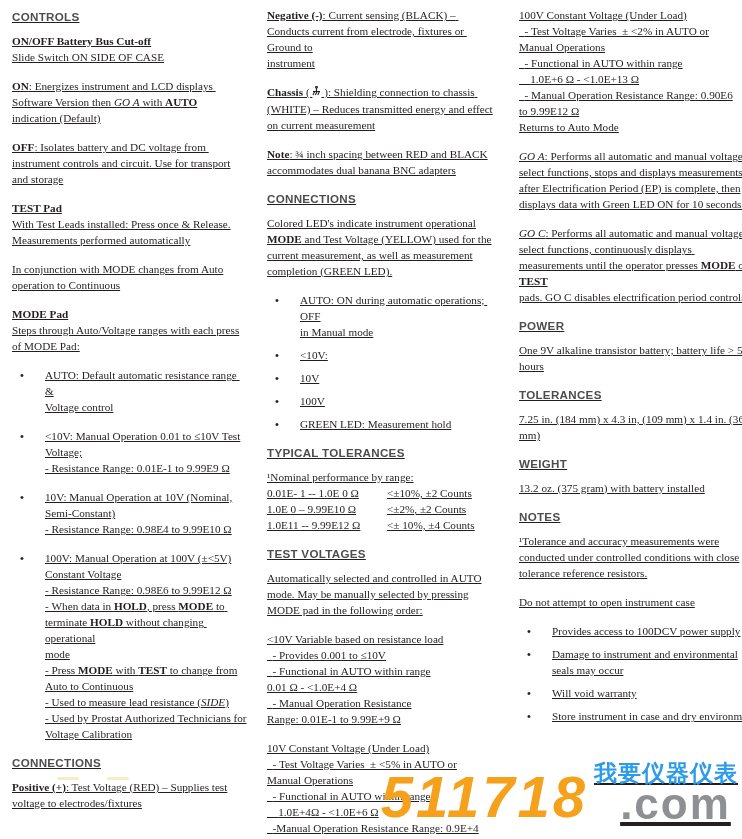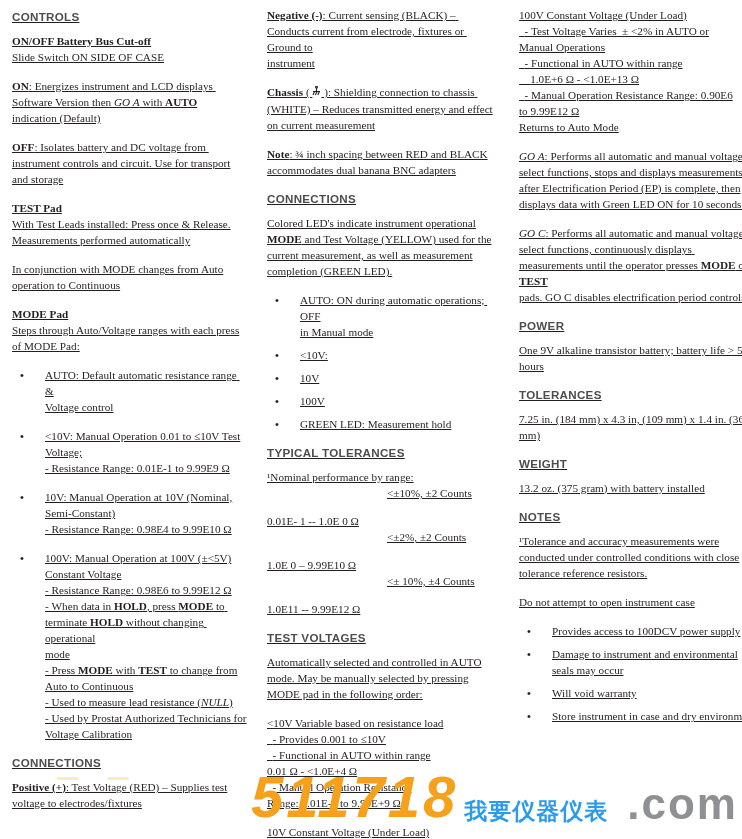--- a/index.html
+++ b/index.html
@@ -27,33 +27,33 @@
   .b{font-weight:bold;}
   .i{font-style:italic;}
   ul{list-style:none;margin:0 0 13px 0;padding:0;}
   li{position:relative;padding-left:33px;white-space:pre-wrap;margin-top:7px;}
   ul.loose li{margin-bottom:13px;}
   ul.loose li:last-child{margin-bottom:0;}
   ul.tight li{margin-bottom:0;}
   li::before{content:"\2022";position:absolute;left:8px;top:0;font-weight:bold;}
   .tol-table{margin:0 0 13px 0;}
   .tol-row{display:flex;}
-  .tol-range{width:120px;flex:0 0 auto;margin-top:28px;}
+  .tol-range{width:120px;flex:0 0 auto;}
   .inline-icon{display:inline-block;vertical-align:-1px;}
   .watermark{
     position:absolute;right:4px;bottom:16px;
     display:flex;align-items:flex-end;
     font-family:"Liberation Sans", sans-serif;
     -webkit-user-select:none;user-select:none;
   }
   .wm-number{
     font-size:58px;font-weight:bold;font-style:italic;
     line-height:52px;letter-spacing:3px;
   }
-  .wm-right{display:flex;flex-direction:row;align-items:flex-end;margin-left:6px;}
+  .wm-right{display:flex;flex-direction:column;align-items:center;margin-left:6px;text-decoration:underline;}
   .wm-tagline{font-size:23px;font-weight:bold;line-height:24px;letter-spacing:1px;}
   .wm-tld{font-size:44px;font-weight:bold;line-height:38px;letter-spacing:2px;margin-left:19px;}
   .artifact{position:absolute;height:3px;border-radius:2px;opacity:.7;}
 </style>
 </head>
 <body>
 
 <div class="columns" id="columns">
     <div class="col">
       <h2>CONTROLS</h2>
@@ -80,21 +80,21 @@
         <li><span>10V: Manual Operation at 10V (Nominal,
 Semi-Constant)
 - Resistance Range: 0.98E4 to 9.99E10 Ω</span></li>
         <li><span>100V: Manual Operation at 100V (±&lt;5V)
 Constant Voltage
 - Resistance Range: 0.98E6 to 9.99E12 Ω
 - When data in </span><span class="b">HOLD</span><span>, press </span><span class="b">MODE</span><span> to terminate </span><span class="b">HOLD</span><span> without changing operational
 mode
 - Press </span><span class="b">MODE</span><span> with </span><span class="b">TEST</span><span> to change from
 Auto to Continuous
-- Used to measure lead resistance (</span><span class="i">NULL</span><span>)
+- Used to measure lead resistance (</span><span class="i">SIDE</span><span>)
 - Used by Prostat Authorized Technicians for
 Voltage Calibration</span></li>
       </ul>
       <h2>CONNECTIONS</h2>
       <p><span class="b">Positive (+)</span><span>: Test Voltage (RED) – Supplies test
 voltage to electrodes/fixtures</span></p>
     </div>
     <div class="col">
       <p><span class="b">Negative (-)</span><span>: Current sensing (BLACK) – Conducts current from electrode, fixtures or Ground to
 instrument</span></p>

